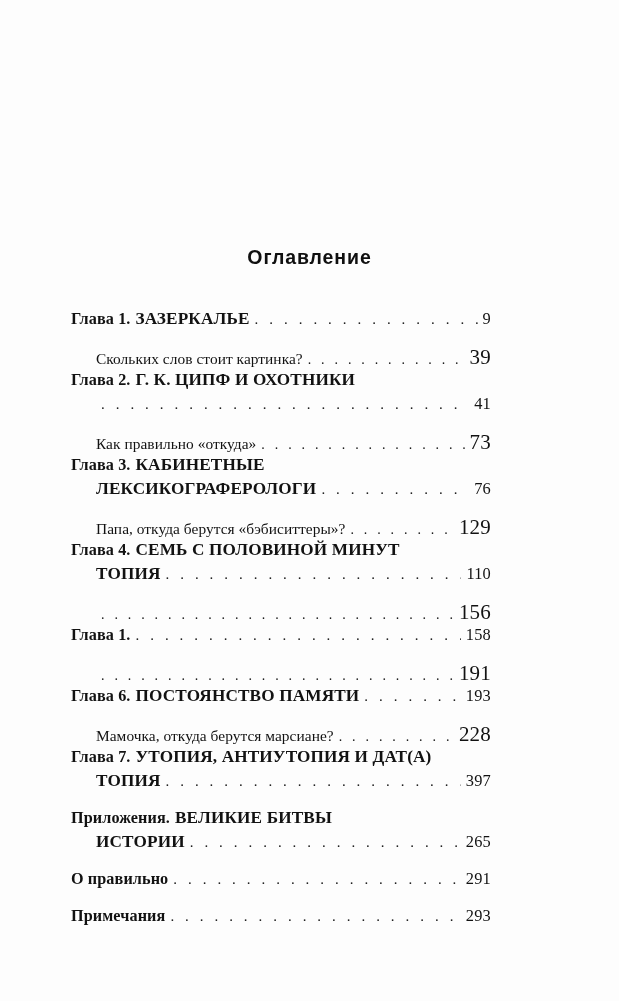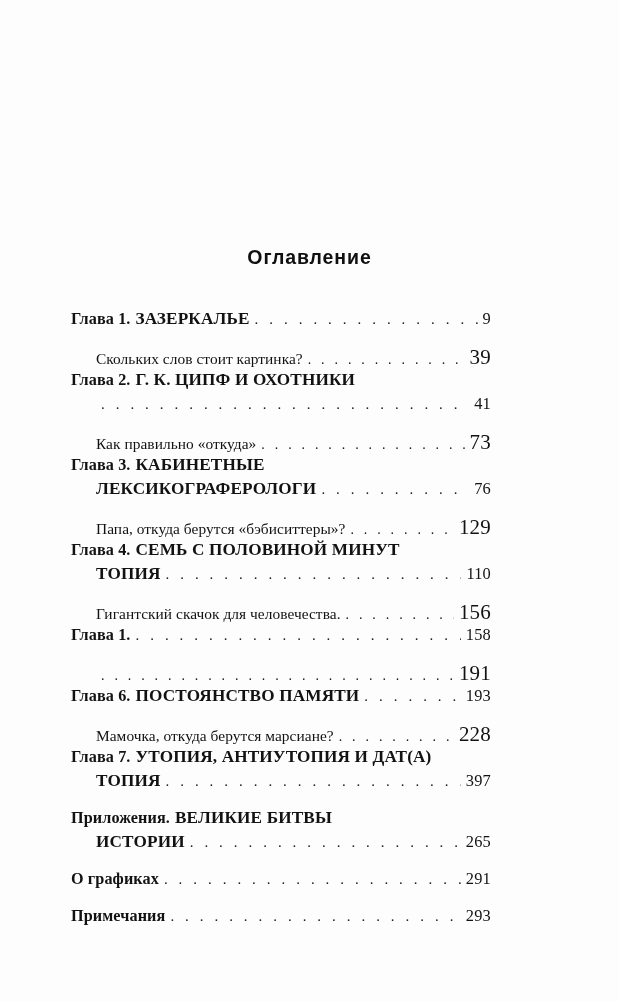--- a/index.html
+++ b/index.html
@@ -159,21 +159,20 @@
       <div class="line chapter-line">
         <span class="txt lead-label">Глава 4.</span>
         <span class="txt caps-title" style="padding-left:5px">СЕМЬ С ПОЛОВИНОЙ МИНУТ</span>
       </div>
       <div class="line chapter-line sub-indent">
         <span class="txt caps-title">ТОПИЯ</span>
         <span class="leader">. . . . . . . . . . . . . . . . . . . . . . . . . . . . . . . . . . . . . . . . . . . . . .</span>
         <span class="pageno">110</span>
       </div>
       <div class="line sub-line">
-        <span class="txt">Гигантский скачок для человечества.</span>
         <span class="leader">. . . . . . . . . . . . . . . . . . . . . . . . . . . . . . . . . . . . . . . . . . . . . .</span>
         <span class="pageno">156</span>
       </div>
     </div>
 
     <div class="entry-block">
       <div class="line chapter-line">
         <span class="txt lead-label">Глава 1.</span>
         <span class="leader">. . . . . . . . . . . . . . . . . . . . . . . . . . . . . . . . . . . . . . . . . . . . . .</span>
         <span class="pageno">158</span>
@@ -217,21 +216,21 @@
       </div>
       <div class="line chapter-line sub-indent">
         <span class="txt caps-title">ИСТОРИИ</span>
         <span class="leader">. . . . . . . . . . . . . . . . . . . . . . . . . . . . . . . . . . . . . . . . . . . . . .</span>
         <span class="pageno">265</span>
       </div>
     </div>
 
     <div class="entry-block">
       <div class="line chapter-line all-bold">
-        <span class="txt lead-label">О графиках</span>
+        <span class="txt lead-label">О правильно</span>
         <span class="leader">. . . . . . . . . . . . . . . . . . . . . . . . . . . . . . . . . . . . . . . . . . . . . .</span>
         <span class="pageno">291</span>
       </div>
     </div>
 
     <div class="entry-block">
       <div class="line chapter-line all-bold">
         <span class="txt lead-label">Примечания</span>
         <span class="leader">. . . . . . . . . . . . . . . . . . . . . . . . . . . . . . . . . . . . . . . . . . . . . .</span>
         <span class="pageno">293</span>

